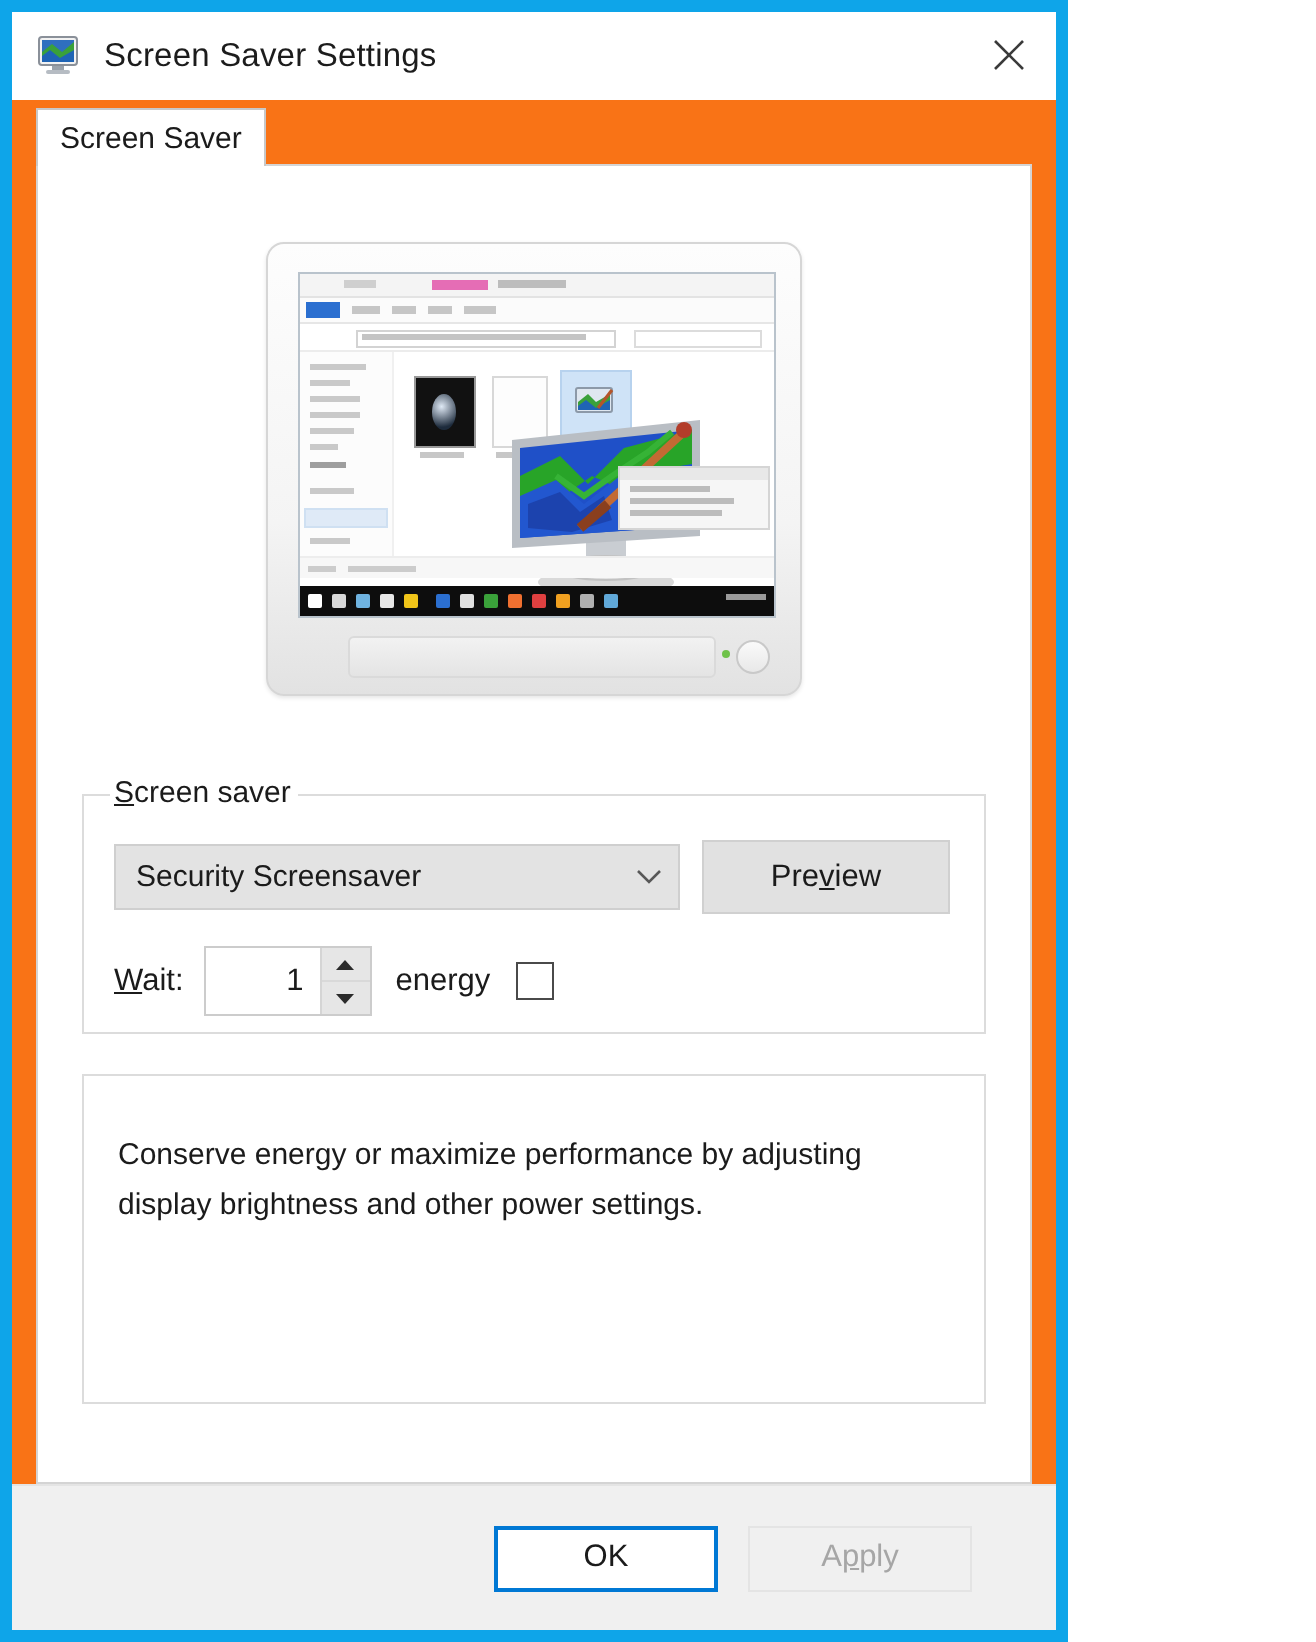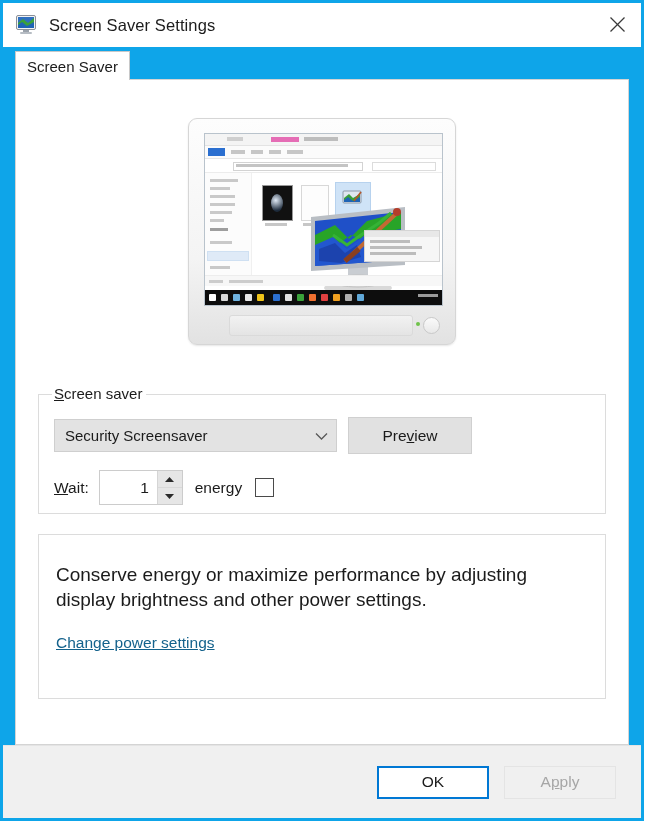--- a/index.html
+++ b/index.html
@@ -6,24 +6,24 @@
     margin: 0; padding: 0;
   }
   body {
     width: 658px; height: 821px;
     font-family: "Liberation Sans", sans-serif;
     background: #ffffff;
     overflow: hidden;
   }
   .window {
     position: relative;
-    width: 644px; height: 821px;
-    box-sizing: border-box;
-    border: 3px solid #0ea5e9;
-    background: #0ea5e9;
+    width: 534px; height: 821px;
+    box-sizing: border-box;
+    border: 6px solid #0ea5e9;
+    background: #f97316;
     display: flex;
     flex-direction: column;
   }
   
   .titlebar {
     height: 44px;
     flex: 0 0 44px;
     background: #ffffff;
     display: flex;
     align-items: center;
@@ -255,39 +255,39 @@
     border: 1px solid #4a4a4a;
     background: #ffffff;
     margin-left: 13px;
     box-sizing: border-box;
     flex: 0 0 auto;
   }
   .check-label { font-size: 15.5px; color: #1b1b1b; margin-left: 9px; }
 
   .pm-text {
     padding: 27px 0 0 17px;
-    font-size: 19px; color: #1b1b1b;
+    font-size: 15px; color: #1b1b1b;
     line-height: 25px;
   }
   .pm-link {
     display: inline-block;
     margin: 22px 0 0 17px;
     font-size: 15.5px;
     color: #14628c;
     text-decoration: underline;
   }
 
   
   .footer {
     flex: 0 0 auto;
     height: 73px;
     background: #f0f0f0;
     border-top: 1px solid #e4e4e4;
     display: flex; align-items: center; justify-content: flex-end;
-    padding-right: 25px;
+    padding-right: 42px;
     box-sizing: border-box;
   }
   .footer-btn {
     width: 112px; height: 33px;
     background: #e1e1e1;
     border: 1px solid #cfcfcf;
     box-sizing: border-box;
     font-size: 15.5px;
     color: #1b1b1b;
     display: flex; align-items: center; justify-content: center;
@@ -480,21 +480,20 @@
         <span class="minutes-label">energy</span>
         <span class="checkbox"></span>
       </div>
     </div>
 
     <div class="group" id="power-group">
       <div class="pm-text">
         <div>Conserve energy or maximize performance by adjusting</div>
         <div>display brightness and other power settings.</div>
       </div>
-      <a class="pm-link" href="#">Change power settings</a>
     </div>
 
   </div>
 
   <div class="footer">
     <div class="footer-btn" id="ok-button">
       <span>OK</span>
     </div>
     <div class="footer-btn" id="apply-button">
       <span>A</span>

